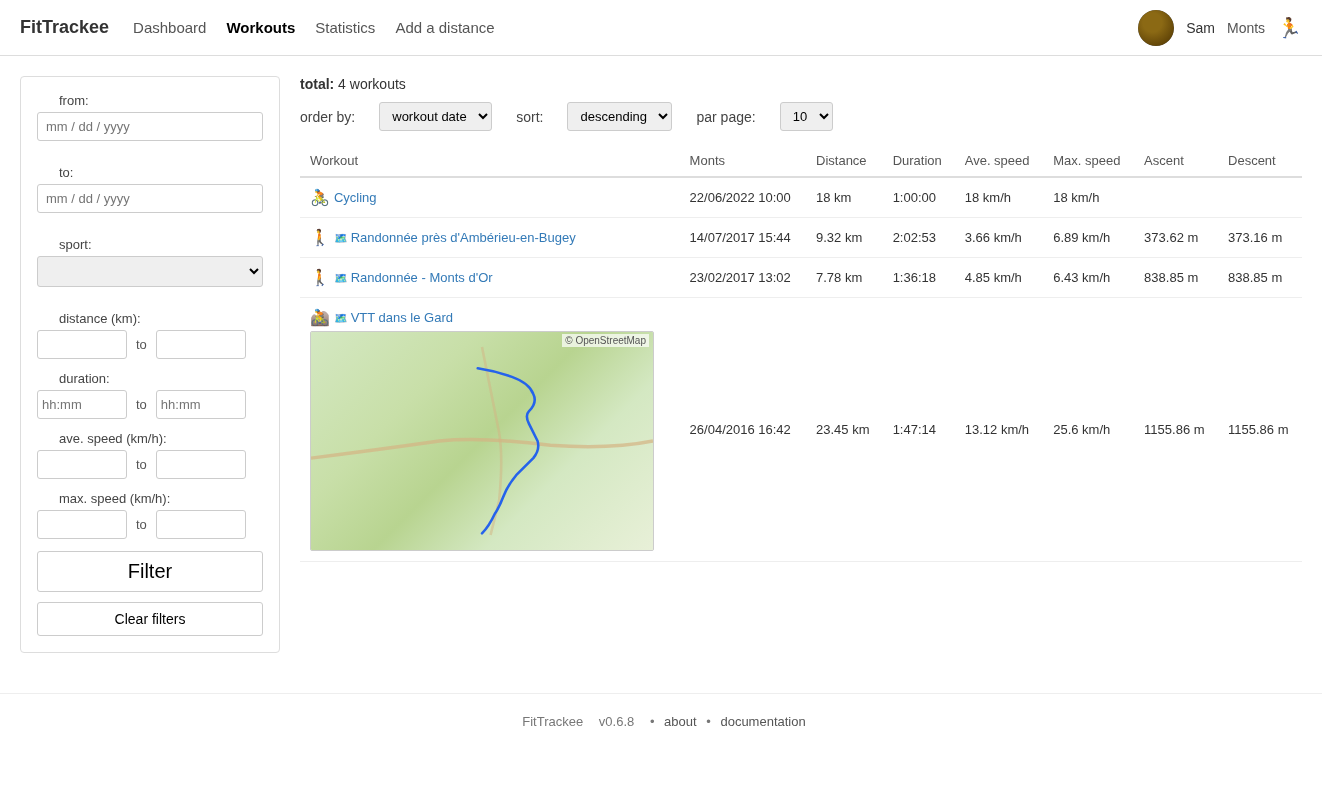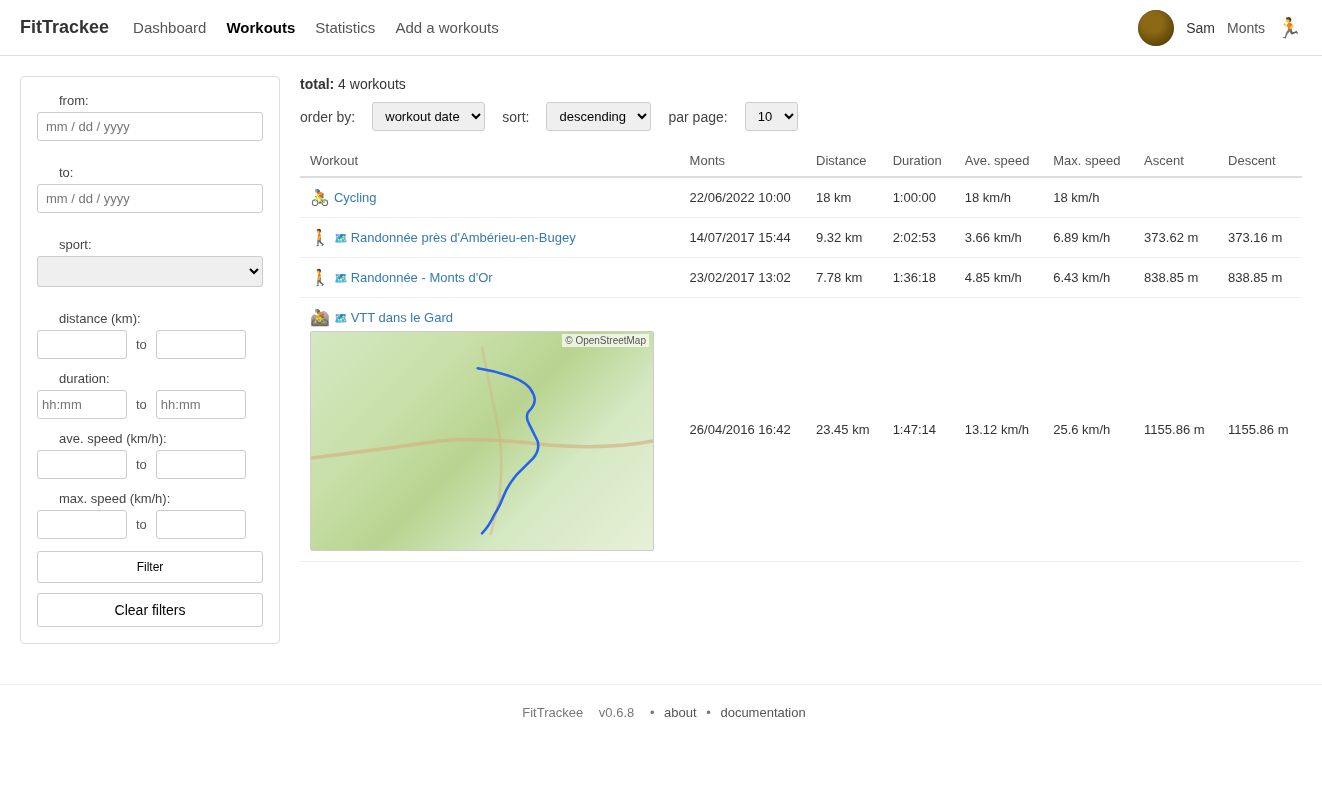--- a/index.html
+++ b/index.html
@@ -49,34 +49,34 @@
       font-size: 13px;
     }
     .range-row span { font-size: 13px; color: #555; }
     .range-row input[type="text"] {
       width: 90px; padding: 6px 4px; border: 1px solid #ccc; border-radius: 3px;
       font-size: 13px; margin-bottom: 0;
     }
     .btn-filter {
       width: 100%; padding: 8px; margin-bottom: 10px;
       border: 1px solid #ccc; border-radius: 3px; background: #fff;
-      font-size: 12px; cursor: pointer;
+      font-size: 20px; cursor: pointer;
     }
     .btn-clear {
       width: 100%; padding: 8px;
       border: 1px solid #ccc; border-radius: 3px; background: #fff;
       font-size: 14px; cursor: pointer;
     }
 
     
     .content { flex: 1; }
     .content-header { margin-bottom: 12px; }
     .total-text { font-size: 14px; margin-bottom: 10px; }
     .controls-row {
-      display: flex; align-items: center; gap: 17px; margin-bottom: 14px; flex-wrap: wrap;
+      display: flex; align-items: center; gap: 24px; margin-bottom: 14px; flex-wrap: wrap;
     }
     .controls-row label { font-size: 14px; color: #444; }
     .controls-row select {
       padding: 5px 8px; border: 1px solid #ccc; border-radius: 3px; font-size: 13px;
     }
 
     
     table { width: 100%; border-collapse: collapse; font-size: 13px; }
     thead tr { border-bottom: 2px solid #ddd; }
     th { padding: 8px 10px; text-align: left; color: #555; font-weight: normal; }
@@ -113,21 +113,21 @@
   </style>
 </head>
 <body>
 
 <nav>
   <span class="nav-brand">FitTrackee</span>
   <div class="nav-links">
     <a class="nav-link" href="#">Dashboard</a>
     <a class="nav-link active" href="#">Workouts</a>
     <a class="nav-link" href="#">Statistics</a>
-    <a class="nav-link" href="#">Add a workouts</a>
+    <a class="nav-link" href="#">Add a distance</a>
   </div>
   <div class="nav-right">
     <div class="avatar">
       <div class="avatar-img"></div>
     </div>
     <span class="nav-username">Sam</span>
     <a class="nav-logout" href="#">Monts</a>
     <span class="nav-icon">🏃</span>
   </div>
 </nav>

